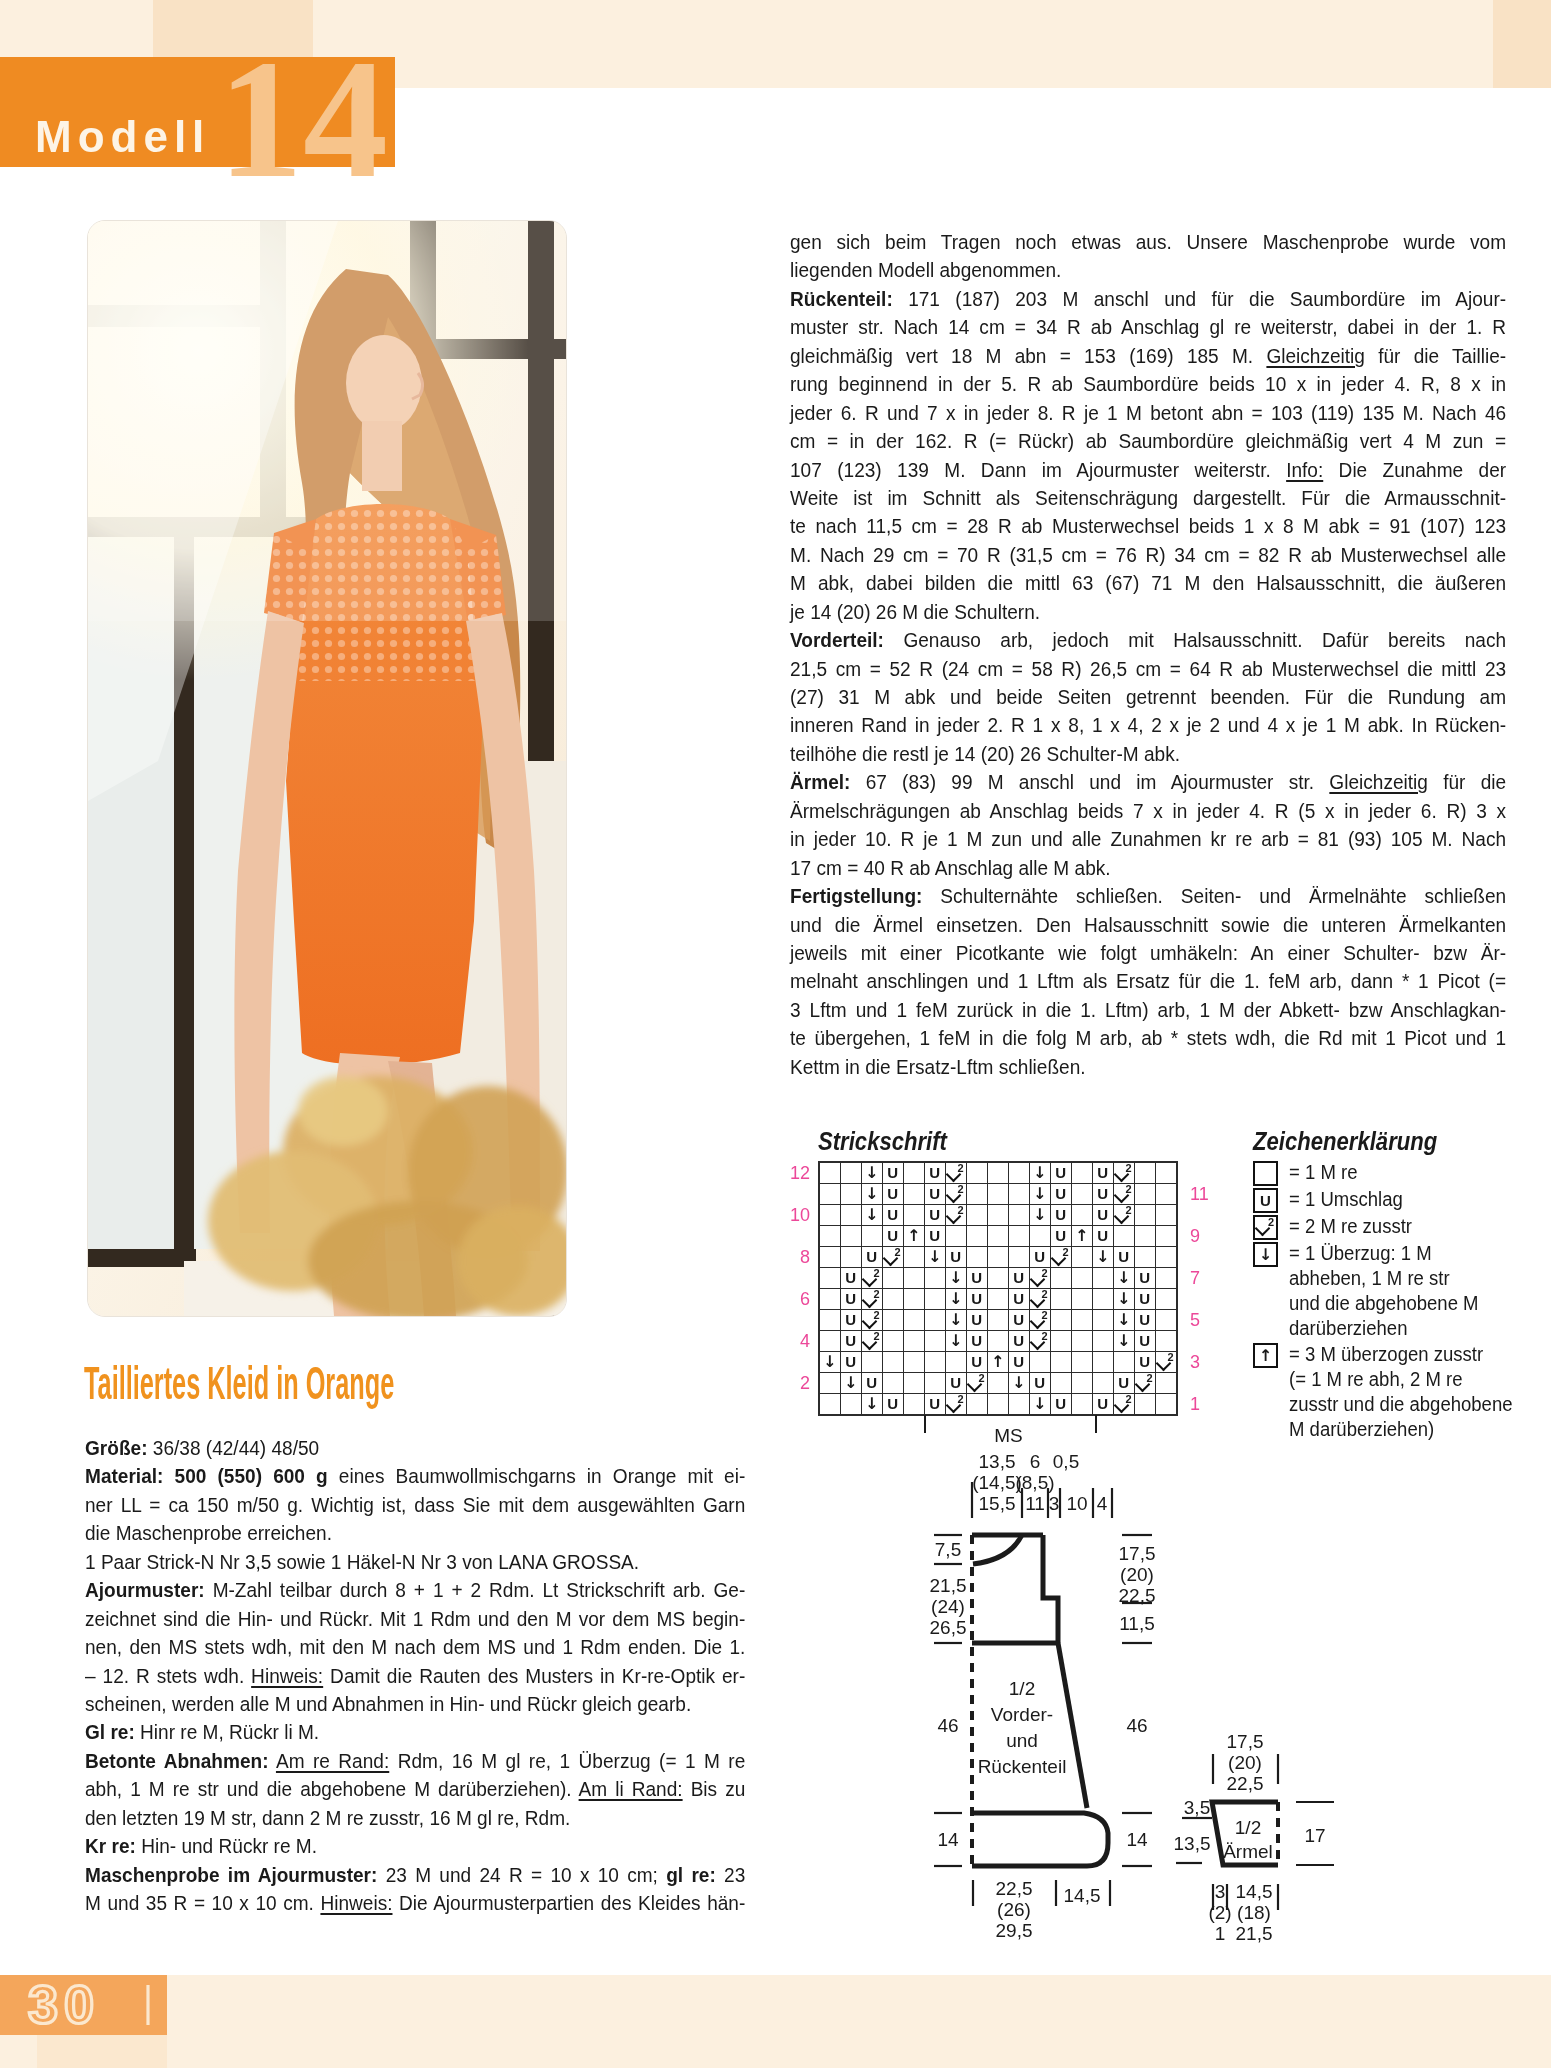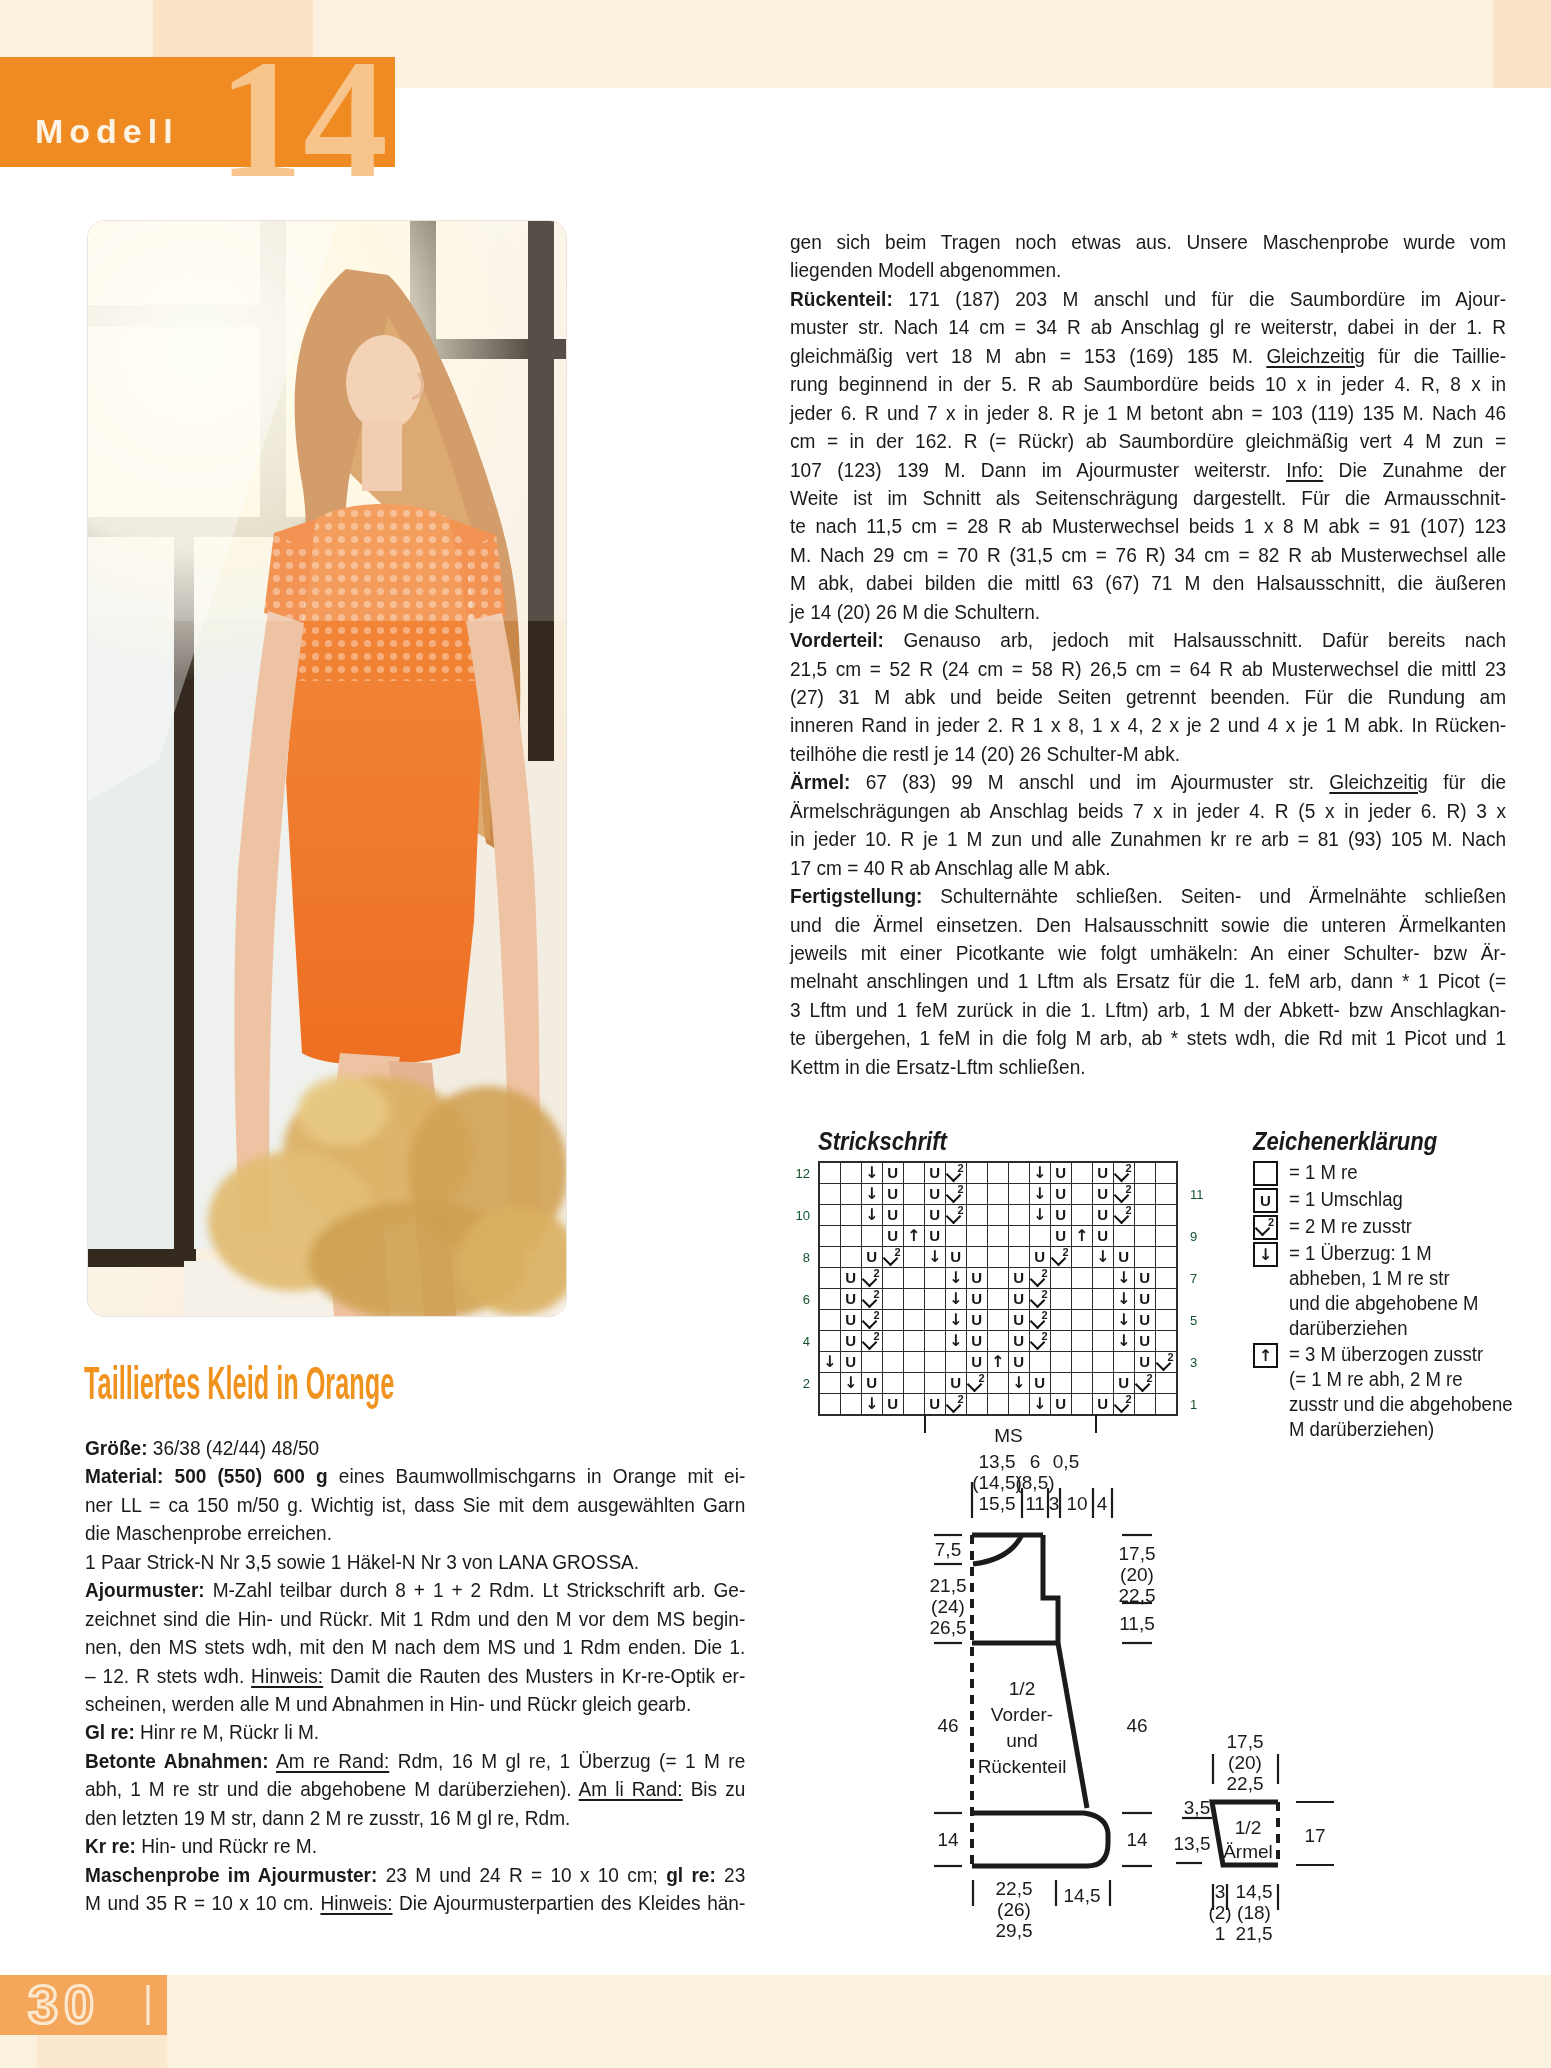--- a/index.html
+++ b/index.html
@@ -10,21 +10,21 @@
   
   .band-top{left:0;top:0;width:1551px;height:88px;background:#fcf0df;}
   .band-peach1{left:153px;top:0;width:160px;height:88px;background:#f9e2c5;}
   .band-peach2{left:1493px;top:0;width:58px;height:88px;background:#f9e2c5;}
   .band-bottom{left:0;top:1975px;width:1551px;height:93px;background:#fcf0df;}
   .badge-block{left:0;top:1975px;width:167px;height:60px;background:#f4a65b;}
   .badge-sub{left:37px;top:2035px;width:130px;height:33px;background:#fbe8cf;}
 
   
   .header-bar{left:0;top:57px;width:395px;height:110px;background:#ef8b22;}
-  .modell{left:35px;top:112px;font-size:34px;font-weight:bold;color:#fdf4e6;letter-spacing:6px;}
+  .modell{left:35px;top:112px;font-size:44px;font-weight:bold;color:#fdf4e6;letter-spacing:6px;}
   .model-no{left:218px;top:34px;font-family:"Liberation Serif",serif;font-weight:bold;
             font-size:170px;line-height:1;color:#f7c48b;}
 
   
   .photo{left:87px;top:220px;width:478px;height:1095px;border-radius:18px;overflow:hidden;
          border:1px solid #e9e3da;background:#fdf8ee;}
 
   
   .title{left:84px;top:1356px;font-size:46px;font-weight:bold;color:#f0921e;white-space:nowrap;
          transform:scaleX(0.55);transform-origin:left top;}
@@ -42,21 +42,21 @@
               transform:scaleX(0.85);transform-origin:left top;}
   .chart{left:818px;top:1161px;display:grid;grid-template-columns:repeat(17,19.5px);
          grid-template-rows:repeat(12,19.5px);gap:1.5px;background:#2c2c2c;padding:2px;}
   .ccell{background:#ffffff;display:flex;align-items:center;justify-content:center;position:relative;}
   .ccell .u{font-size:15px;font-weight:bold;line-height:1;}
   .ccell .arr,.lsq .arr{font-family:"DejaVu Sans",sans-serif;font-weight:bold;font-size:16px;line-height:1;}
   .sym2{position:relative;width:100%;height:100%;display:block;}
   .sym2 .n{position:absolute;top:0px;right:2px;font-size:11px;font-weight:bold;line-height:1;}
   .sym2 .v{position:absolute;left:2px;top:6px;width:9px;height:9px;
            border-right:2.5px solid #111;border-bottom:2.5px solid #111;transform:rotate(45deg);}
-  .rownum{position:absolute;width:26px;height:21px;line-height:21px;font-size:13px;color:#14532d;}
+  .rownum{position:absolute;width:26px;height:21px;line-height:21px;font-size:18px;color:#ec4899;}
   .rownum.rn-left{text-align:right;}
   .ms-brk{left:924px;top:1415px;width:169px;height:18px;border-left:2px solid #1a1a1a;border-right:2px solid #1a1a1a;}
   .ms-line{left:924px;top:1424px;width:169px;height:20px;display:flex;align-items:center;flex-direction:column;}
   .ms-line .seg{flex:1;border-top:2px solid #1a1a1a;height:0;}
   .ms-line .lbl{padding:0 8px;font-size:19px;line-height:20px;}
 
   
   .legend{left:1253px;top:1160px;width:230px;}
   .litem{display:flex;gap:11px;margin-bottom:1px;}
   .lsq{flex:0 0 auto;width:21px;height:21px;border:2.5px solid #111;background:#fff;margin-top:1px;

